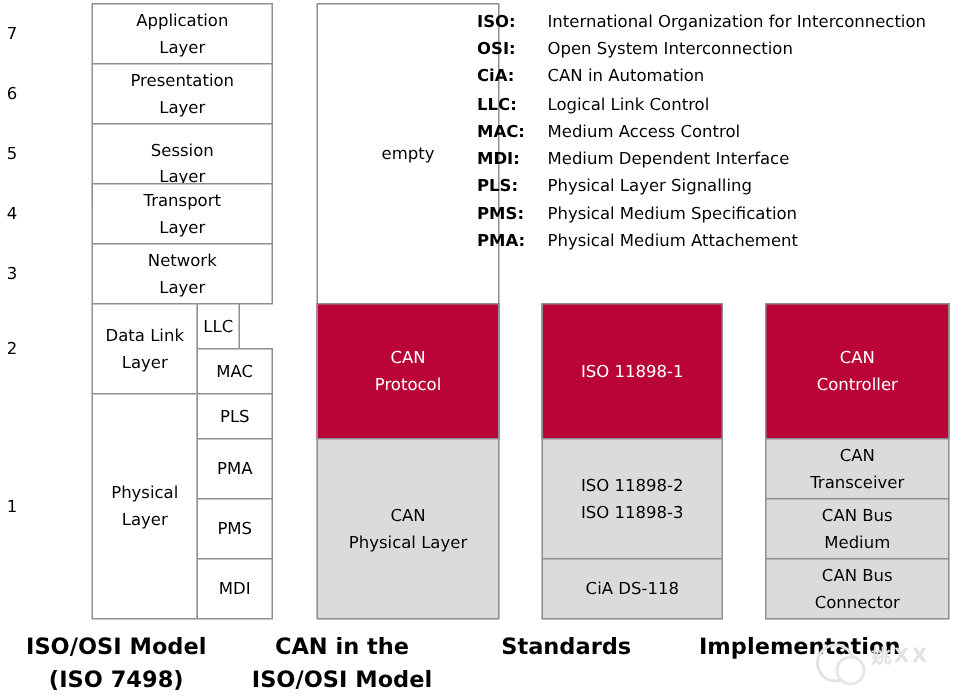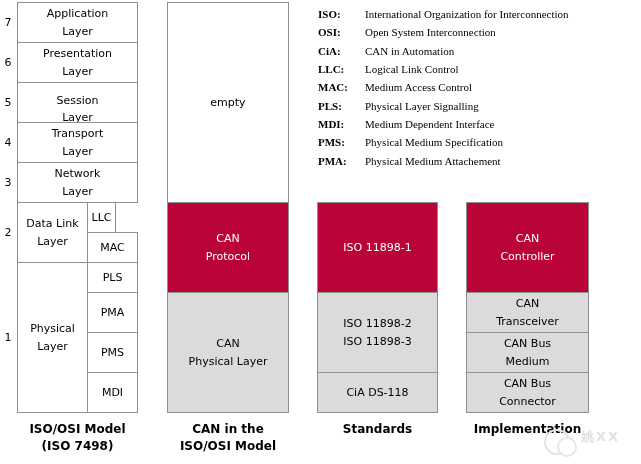--- a/index.html
+++ b/index.html
@@ -17,38 +17,39 @@
     box-sizing: border-box;
     border: 1px solid #8f8f8f;
     display: flex;
     align-items: center;
     justify-content: center;
     text-align: center;
     font-size: 11px;
     line-height: 1.55;
     white-space: pre-line;
     background: #ffffff;
+    margin-left: 44px;
   }
   .cell.red  { background: #ba0337; color: #ffffff; border-color: #8f8f8f; }
   .cell.gray { background: #dbdbdb; color: #000000; }
   .layer-num {
     position: absolute;
     left: 0; width: 16px;
     display: flex; align-items: center; justify-content: center;
     font-size: 11px;
   }
-  .legend { position: absolute; left: 318px; top: 5px; font-family: Liberation Serif, serif; }
+  .legend { position: absolute; left: 318px; top: 5px; }
   .legend-row { display: flex; height: 18.3px; align-items: center; font-size: 11px; }
   .legend-abbr { width: 47px; font-weight: bold; flex: 0 0 47px; }
   .legend-text { white-space: nowrap; }
   .caption {
     position: absolute;
     top: 421px;
     text-align: center;
-    font-size: 12px;
+    font-size: 15px;
     font-weight: bold;
     line-height: 1.45;
     white-space: pre-line;
   }
   .watermark { position: absolute; left: 541px; top: 427px; width: 100px; height: 34px; }
   .wm-circle-big {
     position: absolute; left: 3px; top: 2px; width: 22px; height: 22px;
     border: 2px solid #e3e3e3; border-radius: 50%;
   }
   .wm-circle-small {
@@ -130,26 +131,26 @@
     </div>
     <div class="legend-row">
       <span class="legend-abbr">LLC:</span>
       <span class="legend-text">Logical Link Control</span>
     </div>
     <div class="legend-row">
       <span class="legend-abbr">MAC:</span>
       <span class="legend-text">Medium Access Control</span>
     </div>
     <div class="legend-row">
+      <span class="legend-abbr">MDI:</span>
+      <span class="legend-text">Medium Dependent Interface</span>
+    </div>
+    <div class="legend-row">
       <span class="legend-abbr">PLS:</span>
       <span class="legend-text">Physical Layer Signalling</span>
-    </div>
-    <div class="legend-row">
-      <span class="legend-abbr">MDI:</span>
-      <span class="legend-text">Medium Dependent Interface</span>
     </div>
     <div class="legend-row">
       <span class="legend-abbr">PMS:</span>
       <span class="legend-text">Physical Medium Specification</span>
     </div>
     <div class="legend-row">
       <span class="legend-abbr">PMA:</span>
       <span class="legend-text">Physical Medium Attachement</span>
     </div>
   </div>

